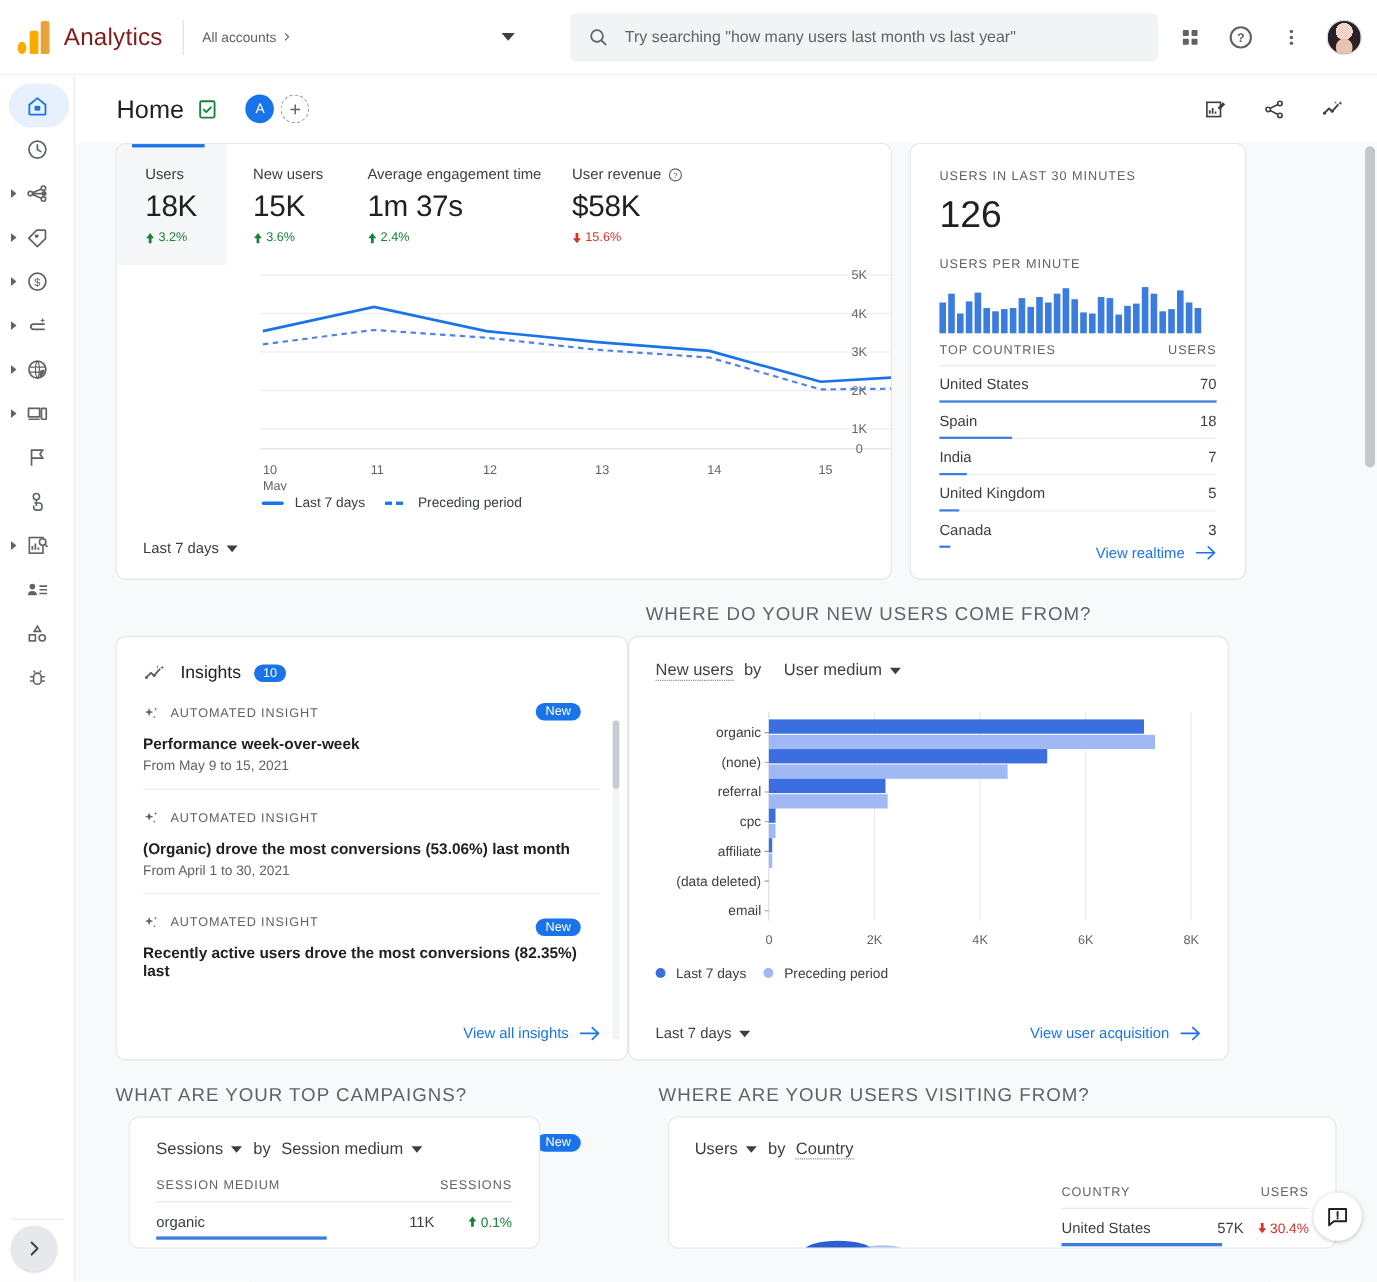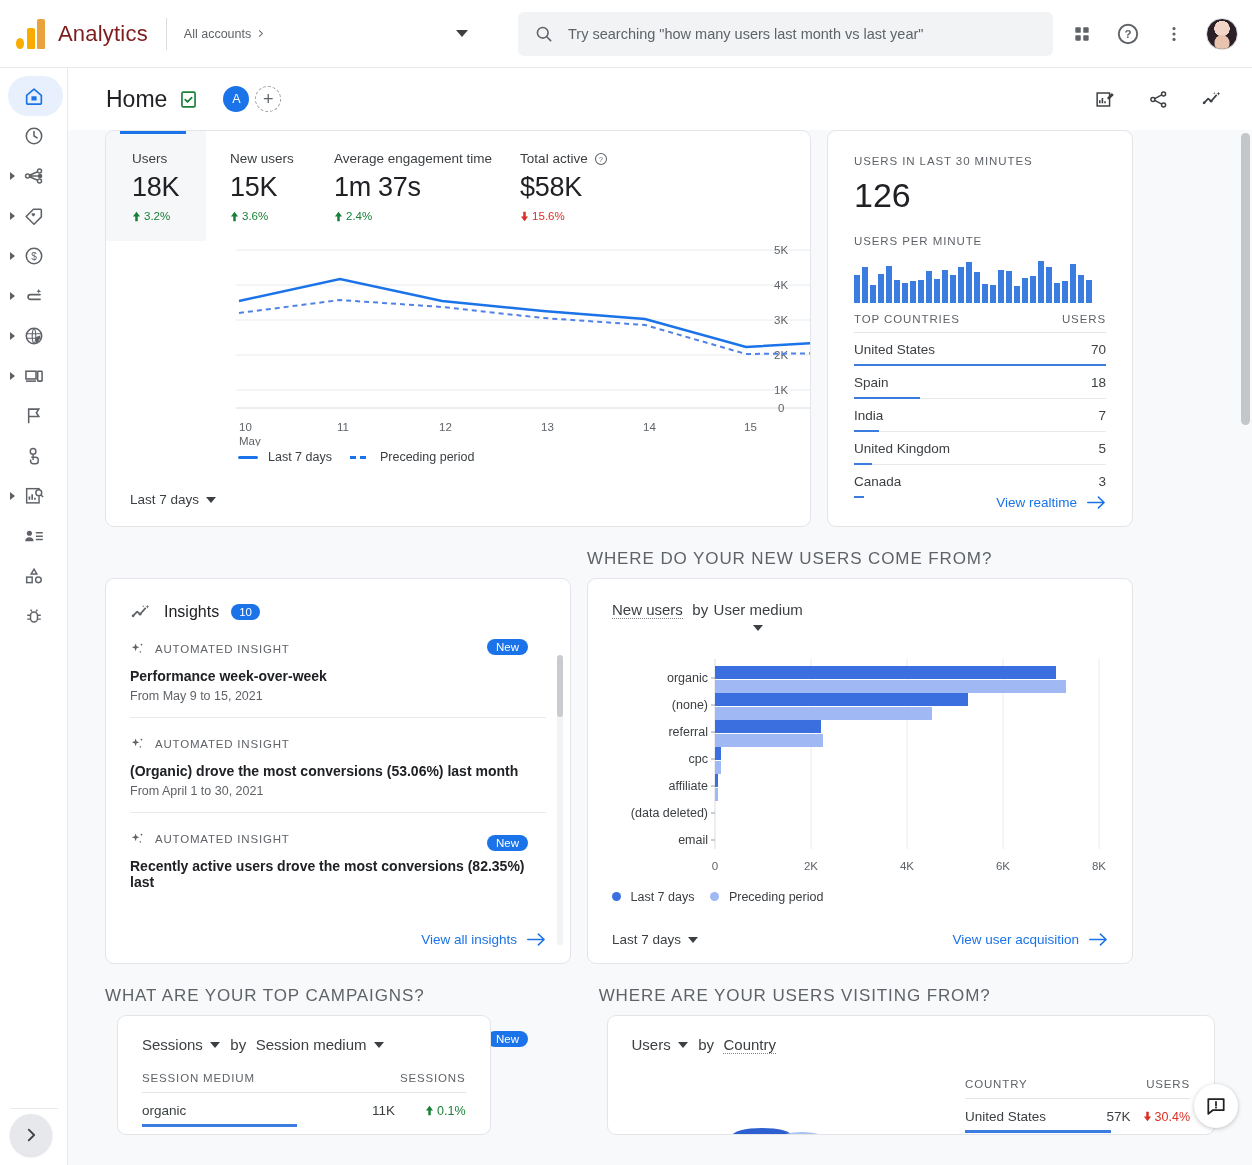--- a/index.html
+++ b/index.html
@@ -151,21 +151,21 @@
   .rt-th { display: flex; justify-content: space-between; font-size: 11.5px; letter-spacing: .9px; color: #5f6368; font-weight: 500; padding-bottom: 7px; border-bottom: 1px solid #e3e5e8; }
   .rt-row { position: relative; display: flex; justify-content: space-between; padding: 9px 0 8px; font-size: 13.5px; color: #3c4043; border-bottom: 1px solid #e8eaed; }
   .rt-row .bar { position: absolute; left: 0; bottom: -1px; height: 2.5px; background: #3b7ce0; }
   .rt-foot {
     position: absolute; bottom: 16px; right: 26px; display: flex; align-items: center;
     gap: 10px; color: #1a73e8; font-size: 13.5px; cursor: pointer;
   }
 
   
   .sect-label { font-size: 17px; letter-spacing: .9px; color: #5f6368; font-weight: 500; margin: 22px 0 9px; }
-  .row2 { display: flex; gap: 16px; }
+  .row2 { display: flex; }
   .card-ins { width: 466px; height: 386px; padding: 22px 24px 0; position: relative; }
   .ins-head { display: flex; align-items: center; gap: 12px; }
   .ins-title { font-size: 16px; color: #202124; }
   .ins-badge { background: #1a73e8; color: #fff; font-size: 11.5px; border-radius: 11px; padding: 2px 8px; }
   .ins-item { padding: 18px 0 14px; border-bottom: 1px solid #e8eaed; position: relative; cursor: pointer; }
   .ins-kicker { display: flex; align-items: center; gap: 9px; font-size: 11.5px; letter-spacing: .8px; color: #5f6368; font-weight: 500; }
   .new-chip { position: absolute; right: 18px; top: 16px; background: #1a73e8; color: #fff; font-size: 11.5px; border-radius: 11px; padding: 2px 9px; }
   .ins-h { font-size: 14px; color: #202124; font-weight: 600; margin-top: 11px; }
   .ins-sub { font-size: 12.5px; color: #5f6368; margin-top: 5px; }
   .ins-scrollbar { position: absolute; right: 7px; top: 76px; width: 6px; height: 290px; background: #f1f3f4; border-radius: 3px; }
@@ -492,21 +492,21 @@
               <div class="m-value">1m 37s</div>
               <div class="m-delta up">
                 <svg width="9" height="11" viewBox="0 0 10 12">
                     <path d="M5 0.8L9 6H6.4v5.2H3.6V6H1z" fill="#188038"></path>
                   </svg>
                 <span>2.4%</span>
               </div>
             </div>
             <div class="metric m4">
               <div class="m-label">
-                <span>Total active</span>
+                <span>User revenue</span>
                 <svg width="14" height="14" viewBox="0 0 24 24">
                     <circle cx="12" cy="12" r="9.4" fill="none" stroke="#5f6368" stroke-width="1.8"></circle>
                     <text x="12" y="16.6" font-size="12" fill="#5f6368" text-anchor="middle" font-family="Liberation Sans, sans-serif">?</text>
                   </svg>
               </div>
               <div class="m-value">$58K</div>
               <div class="m-delta down">
                 <svg width="9" height="11" viewBox="0 0 10 12">
                     <path d="M5 11.2L1 6h2.6V.8h2.8V6H9z" fill="#d93025"></path>
                   </svg>
@@ -720,21 +720,21 @@
         </div>
 
         <div class="card card-bar">
           <div>
             <span class="sel-title">
               <span class="dotted">New users</span>
             </span>
             <span class="sel-title" style="margin-left:5px;">
               <span>by</span>
             </span>
-            <span class="sel-title" style="margin-left:1px;flex-direction:column;">
+            <span class="sel-title" style="margin-left:16px;">
               <span>User medium</span>
               <span class="tri-down"></span>
             </span>
           </div>
 
           <div class="barchart">
             <svg width="498" height="235" viewBox="0 0 498 235">
 
               <line x1="103" y1="8" x2="103" y2="198" stroke="#dadce0" stroke-width="1"></line>
               <line x1="199" y1="8" x2="199" y2="198" stroke="#e8eaed" stroke-width="1"></line>

